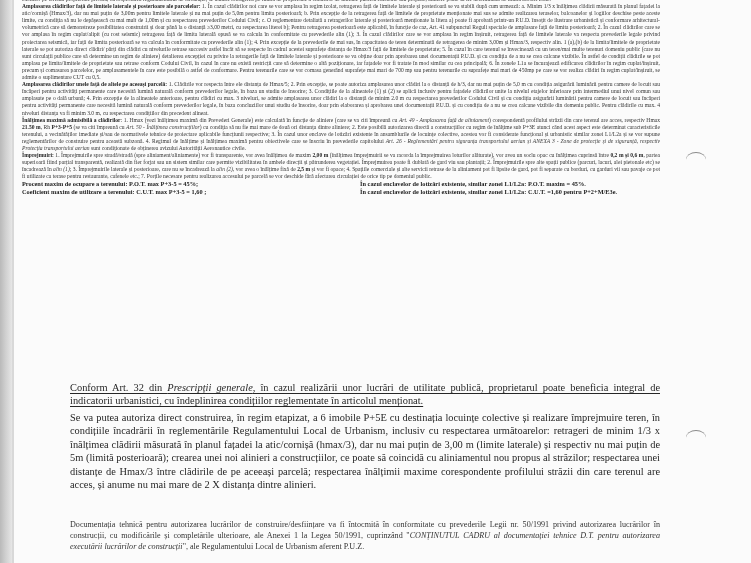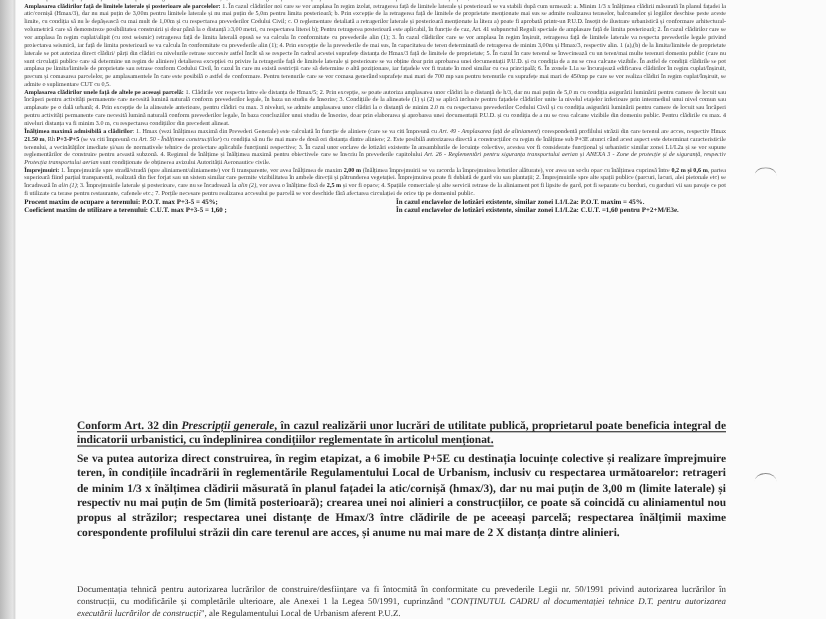--- a/index.html
+++ b/index.html
@@ -29,31 +29,31 @@
     .small b { color: #1f1f1f; }
     .small i { color: #3a3a3a; }
     .bold-row {
       font-size: 6.3px; line-height: 7.4px; font-weight: bold; color: #222;
       display: flex;
     }
     .bold-row .left { width: 338px; }
     .bold-row .right { flex: 1; }
     .big {
       position: absolute; left: 22px; width: 638px;
-      font-size: 10.4px; line-height: 13.4px; font-weight: bold;
+      font-size: 10.4px; line-height: 13.4px; font-weight: normal;
       text-align: justify; color: #262626;
     }
     .big u { text-decoration-thickness: 1px; text-underline-offset: 1.5px; }
     .conform { top: 381px; }
     .conform .indent { padding-left: 48px; }
     .autoriza { top: 411px; }
     .autoriza .indent { padding-left: 48px; }
     .docum {
       position: absolute; left: 22px; top: 519px; width: 638px;
-      font-size: 8.1px; line-height: 11.1px; text-align: justify; color: #333; margin-top: 11px;
+      font-size: 8.1px; line-height: 11.1px; text-align: justify; color: #333;
     }
     .docum .indent { padding-left: 48px; }
     .mark {
       position: absolute; left: 686px; top: 152px; width: 20px; height: 14px;
       border-top: 1.4px solid #8a8a8a; border-radius: 50% 50% 0 0;
     }
     .mark2 {
       position: absolute; left: 686px; top: 430px; width: 20px; height: 14px;
       border-top: 1.4px solid #8a8a8a; border-radius: 50% 50% 0 0;
     }

